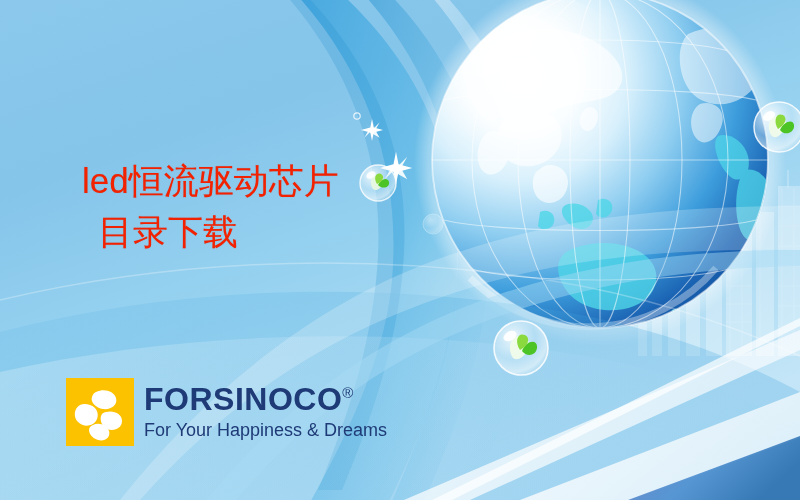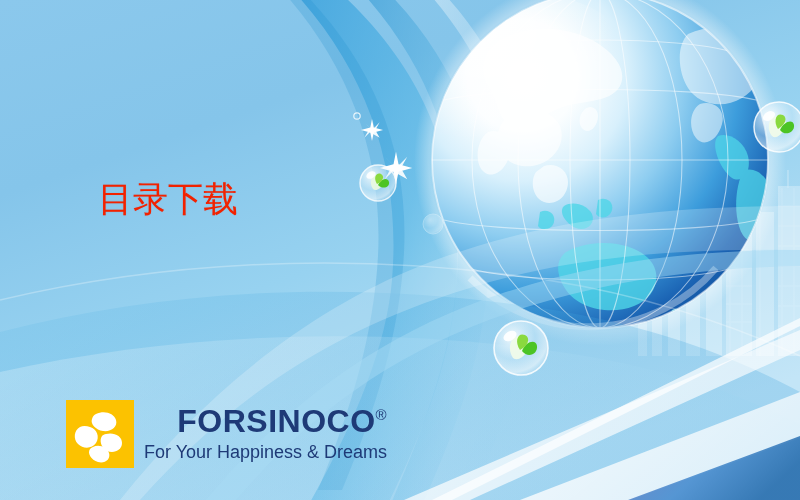--- a/index.html
+++ b/index.html
@@ -38,32 +38,32 @@
   .headline .l1 {
     display: block;
     font-size: 35px;
     letter-spacing: 0px;
   }
   .headline .l2 {
     display: block;
     font-size: 35px;
     margin-top: 18px;
     margin-left: 16px;
+    font-family: Liberation Mono, monospace;
   }
 
   
   .logo-block {
     position: absolute;
     left: 66px;
-    top: 400px;
+    top: 378px;
     z-index: 45;
     display: flex;
     align-items: center;
     gap: 10px;
-    text-align: right;
   }
   .logo-mark {
     position: relative;
     width: 68px;
     height: 68px;
     background: #fcc200;
     flex: none;
   }
   .logo-mark svg { display: block; }
   .logo-words {
@@ -341,20 +341,21 @@
         <g transform="translate(433,224)" opacity=".45">
           <circle r="10" fill="url(#bubbleGrad)"></circle>
           <circle r="10" fill="none" stroke="#ffffff" stroke-width="1" opacity=".7"></circle>
         </g>
       </g>
 
     </g>
   </svg>
 
   <div class="headline">
+    <span class="l1">led恒流驱动芯片</span>
     <span class="l2">目录下载</span>
   </div>
 
   <div class="logo-block">
     <div class="logo-mark">
       <svg width="68" height="68" viewBox="0 0 68 68">
         <rect width="68" height="68" fill="#fcc200"></rect>
         <g fill="#ffffff">
           <path d="M30,14 C38,10 48,13 50,20 C52,27 45,32 37,31 C30,30 24,24 26,19 C27,16 28,15 30,14 Z"></path>
           <path d="M24,27 C31,29 34,37 30,43 C26,49 17,49 12,44 C7,39 8,30 14,27 C17,25.5 21,26 24,27 Z"></path>

